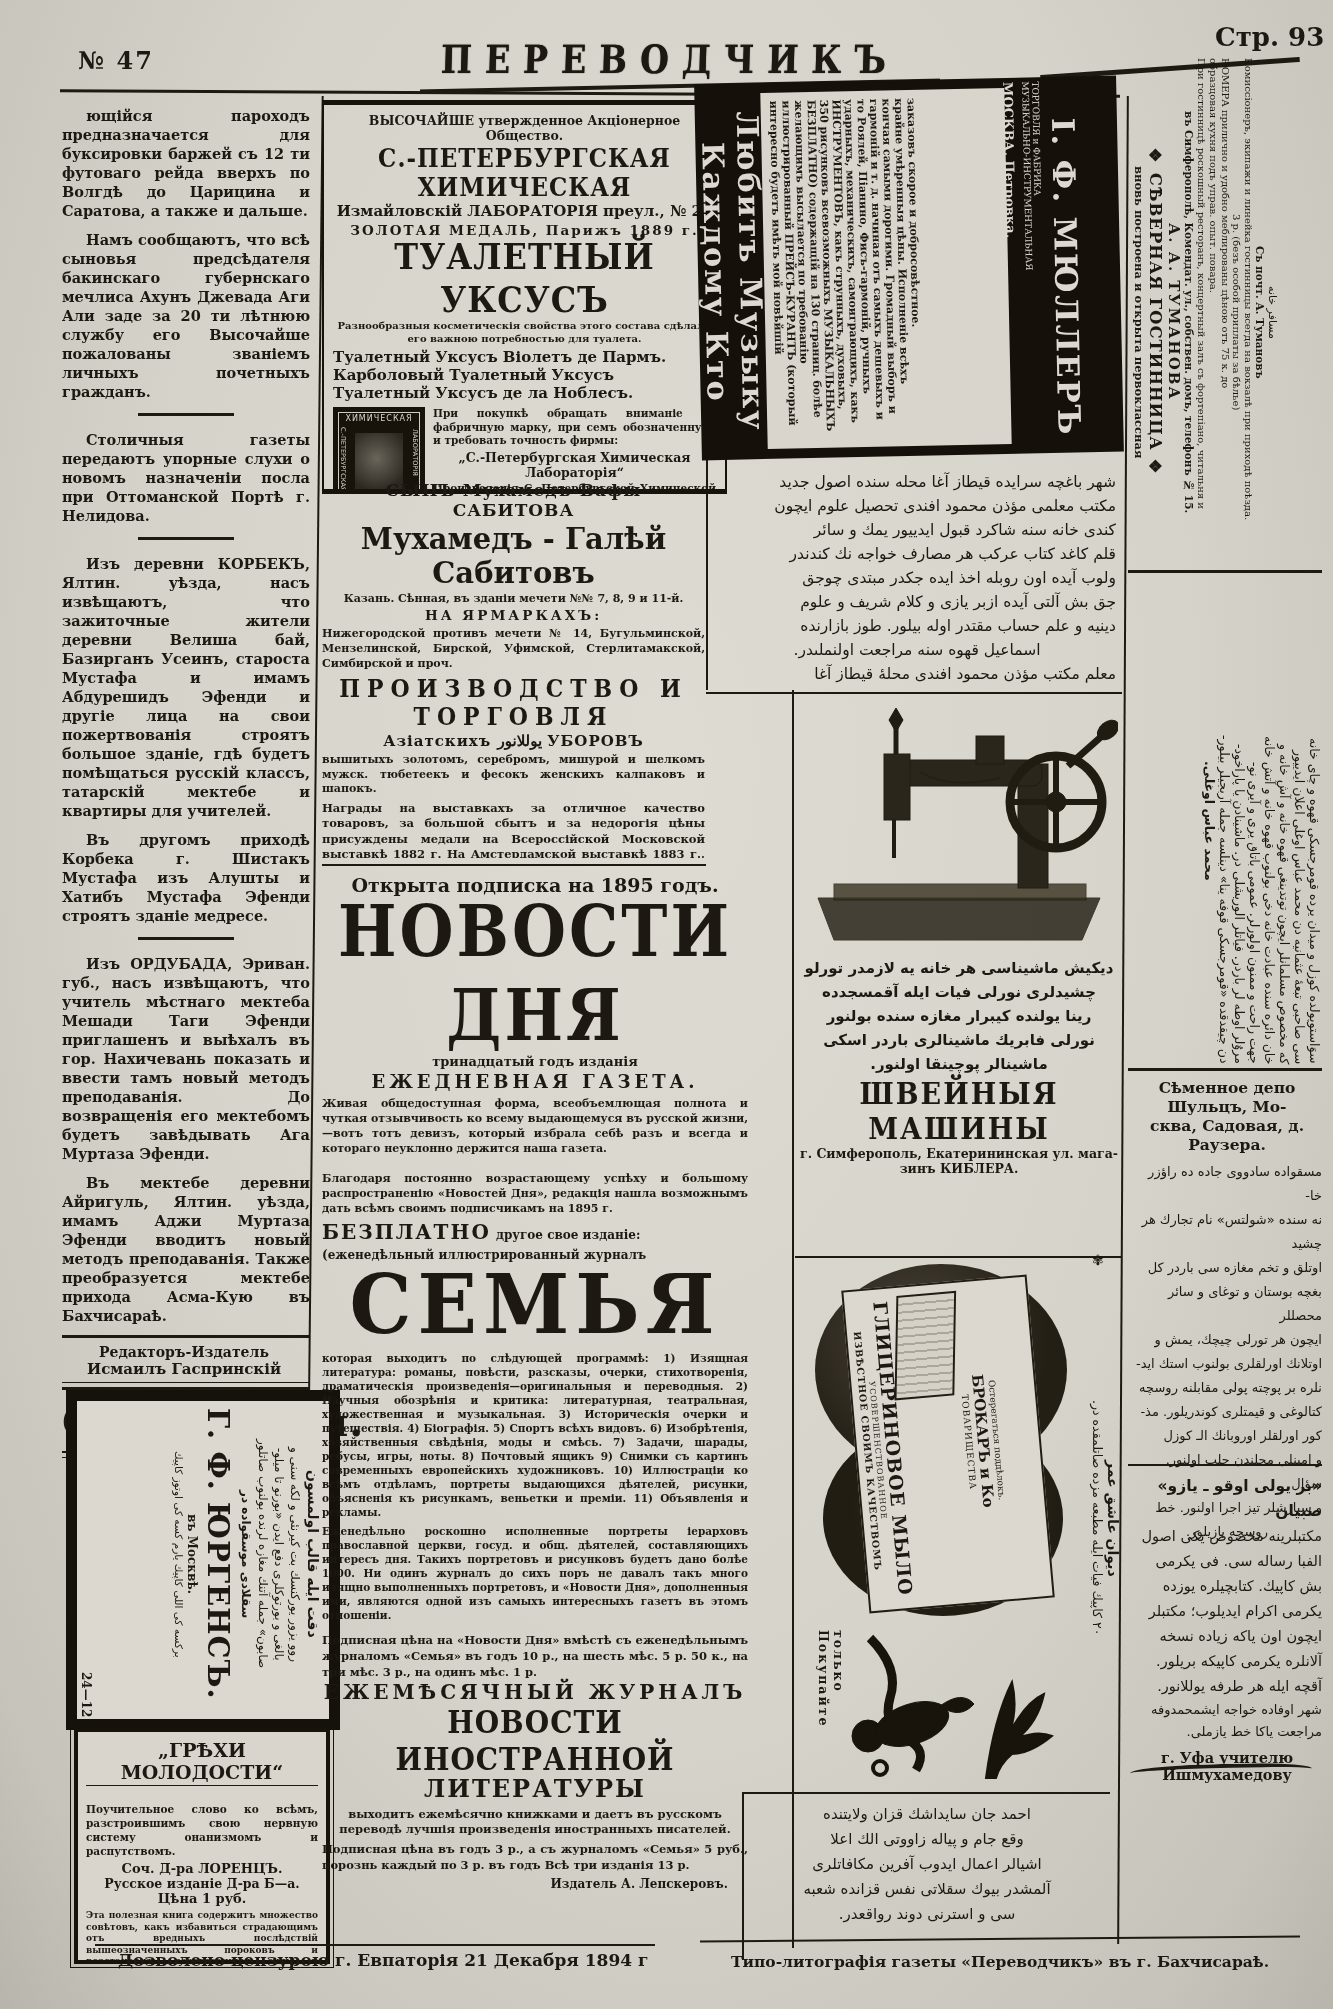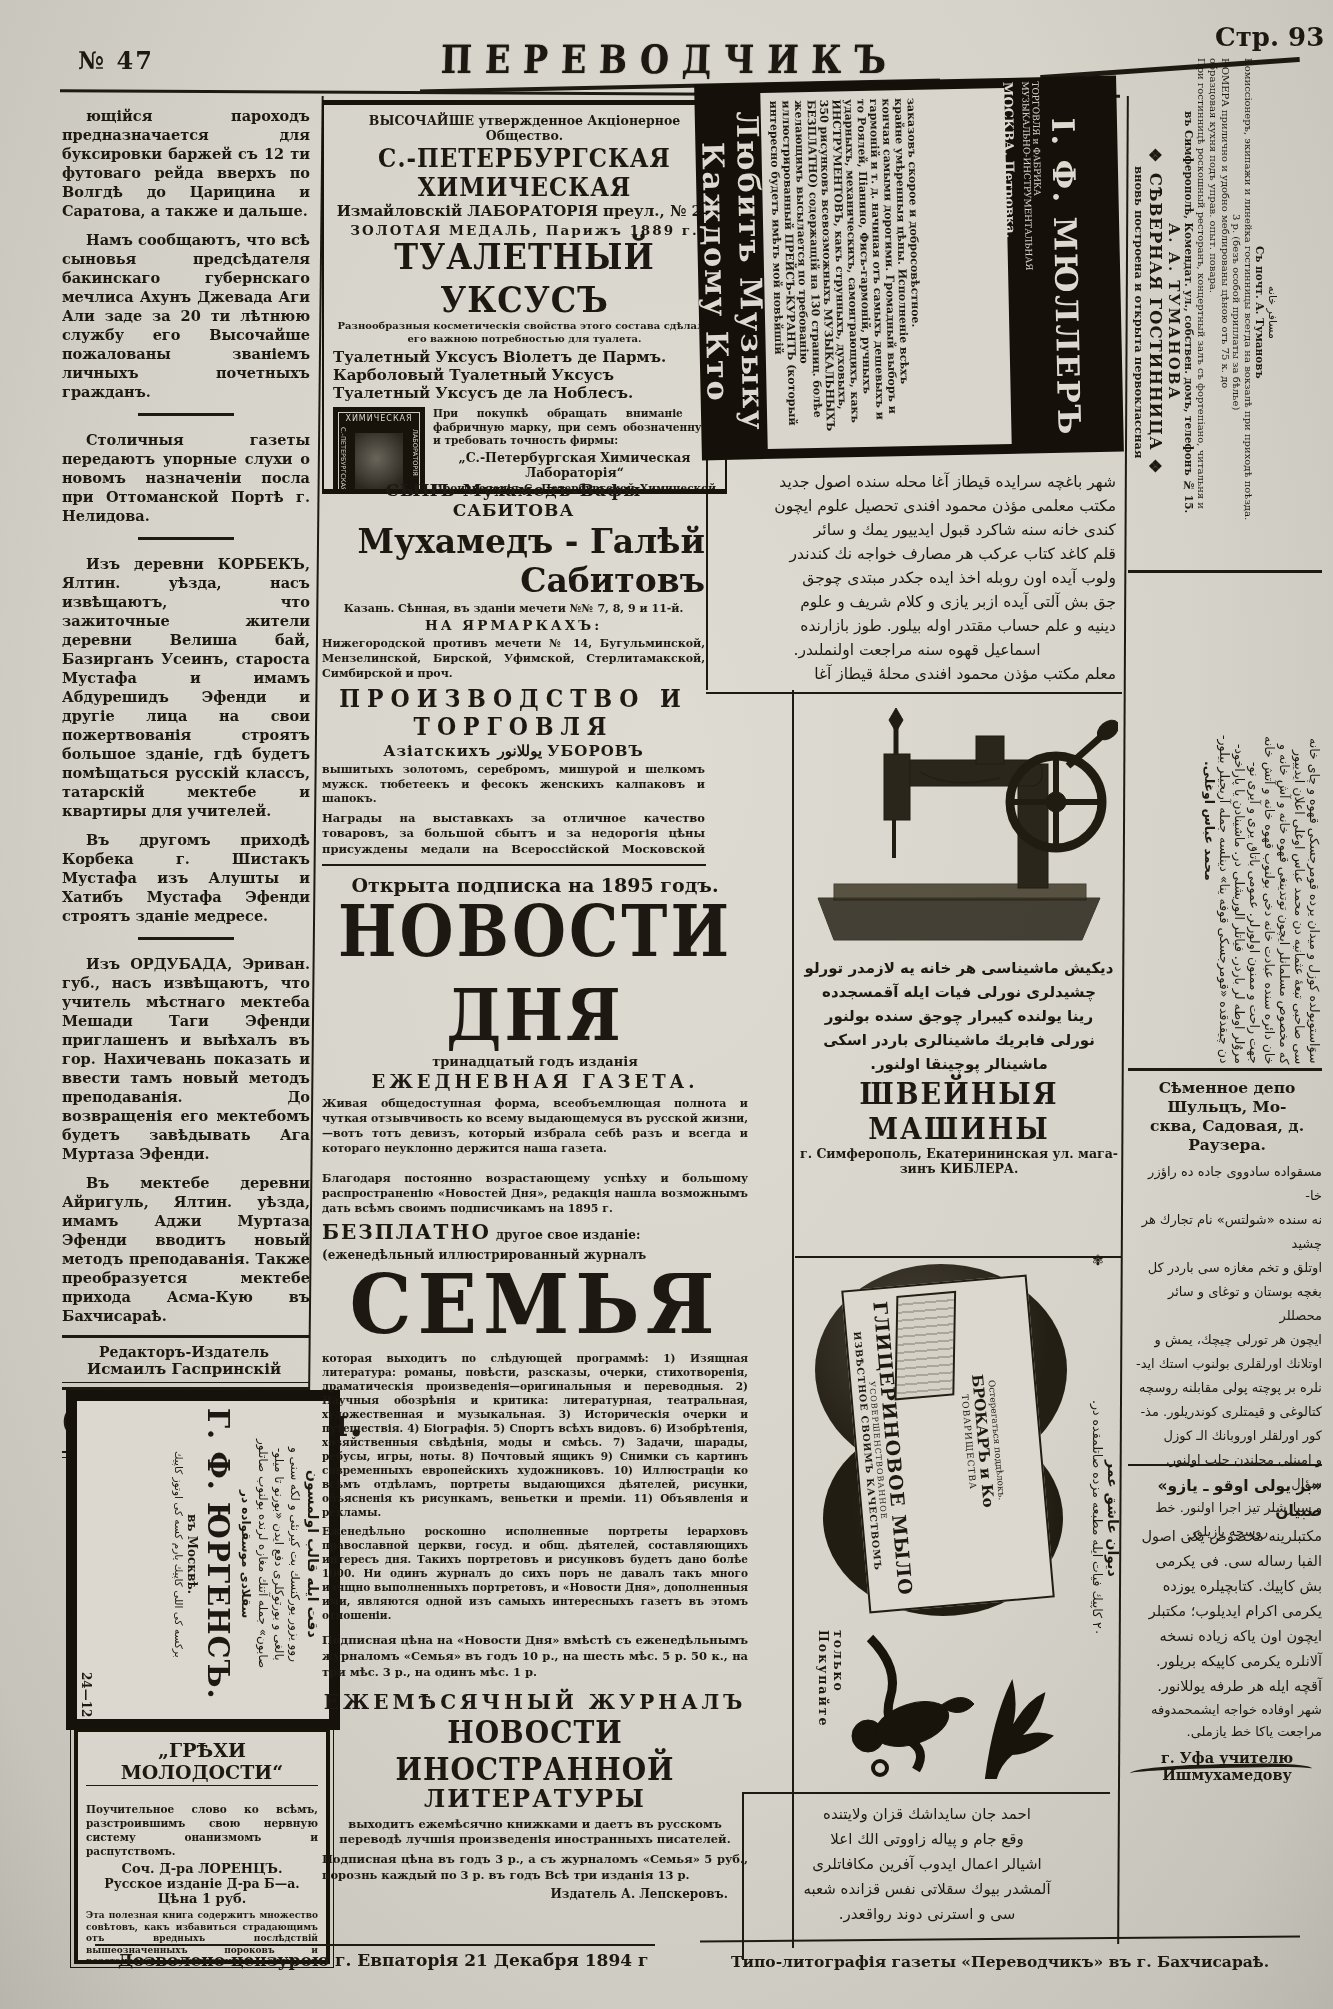--- a/index.html
+++ b/index.html
@@ -101,21 +101,21 @@
       <div style="flex:1;">
         <div class="just b" style="font-size:10.5px;line-height:13.5px;">При покупкѣ обращать вниманіе на фабричную марку, при семъ обозначенную, и требовать точность фирмы:</div>
         <div class="ctr b" style="font-size:12.5px;line-height:15px;margin-top:2px;">„С.-Петербургская Химическая Лабораторія“</div>
         <div class="just b" style="font-size:10.5px;line-height:13.5px;margin-top:2px;">Произведенія С. Петербургской Химической Лабораторіи въ продажѣ у извѣстныхъ торговцевъ парфюмерными товарами и въ аптекарскихъ магазинахъ.</div>
       </div>
     </div>
   </div>
 
   <div class="abs" style="left:322px;top:480px;width:383px;height:378px;overflow:hidden;">
     <div class="ctr b" style="font-size:17px;letter-spacing:1px;">СЫНЪ Мухамедъ-Вафы САБИТОВА</div>
-    <div class="ctr b" style="font-size:33px;margin-top:2px;text-align:right;">Мухамедъ - Галѣй Сабитовъ</div>
+    <div class="ctr b" style="font-size:29px;margin-top:2px;">Мухамедъ - Галѣй Сабитовъ</div>
     <div class="ctr b" style="font-size:11px;margin-top:2px;">Казань. Сѣнная, въ зданіи мечети №№ 7, 8, 9 и 11-й.</div>
     <div class="ctr b" style="font-size:13.5px;letter-spacing:3px;margin-top:2px;">НА ЯРМАРКАХЪ:</div>
     <div class="just b" style="font-size:11px;line-height:15px;margin-top:3px;">Нижегородской противъ мечети № 14, Бугульминской, Мензелинской, Бирской, Уфимской, Стерлитамакской, Симбирской и проч.</div>
     <div class="ctr b" style="font-size:22px;letter-spacing:7px;margin-top:5px;transform:scaleY(1.1);">ПРОИЗВОДСТВО И ТОРГОВЛЯ</div>
     <div class="ctr b" style="font-size:15px;letter-spacing:1px;margin-top:4px;">Азіатскихъ يوللانور УБОРОВЪ</div>
     <div class="just b" style="font-size:11px;line-height:14.5px;margin-top:3px;">вышитыхъ золотомъ, серебромъ, мишурой и шелкомъ мужск. тюбетеекъ и фесокъ женскихъ калпаковъ и шапокъ.</div>
     <div class="just b" style="font-size:11.5px;line-height:15.5px;margin-top:4px;">Награды на выставкахъ за отличное качество товаровъ, за большой сбытъ и за недорогія цѣны присуждены медали на Всероссійской Московской выставкѣ 1882 г. На Амстердамской выставкѣ 1883 г., на Дондонскихъ выставкахъ 1884 и 1885 г., на Казанской выставкѣ 1886 г., на Копенгагенской выставкѣ 1888 г., на Парижской всемірной выставкѣ 1889 г. ТРИ медали и на Казанской выставкѣ 1890 г. большая золотая медаль.</div>
 
   </div>
   <div class="rule" style="left:322px;top:864px;width:384px;height:2px;"></div>
@@ -129,21 +129,21 @@
     <div class="just b" style="font-size:11px;line-height:15px;margin-top:15px;">Благодаря постоянно возрастающему успѣху и большому распространенію «Новостей Дня», редакція нашла возможнымъ дать всѣмъ своимъ подписчикамъ на 1895 г.</div>
     <div style="margin-top:4px;"><span class="b" style="font-size:20px;letter-spacing:2px;">БЕЗПЛАТНО</span> <span class="b" style="font-size:12px;">другое свое изданіе: (еженедѣльный иллюстрированный журналъ</span></div>
     <div class="ctr b" style="font-size:78px;letter-spacing:6px;line-height:84px;transform:scaleY(1.05);">СЕМЬЯ</div>
     <div class="just b" style="font-size:10.5px;line-height:14px;margin-top:4px;">которая выходитъ по слѣдующей программѣ: 1) Изящная литература: романы, повѣсти, разсказы, очерки, стихотворенія, драматическія произведенія—оригинальныя и переводныя. 2) Научныя обозрѣнія и критика: литературная, театральная, художественная и музыкальная. 3) Историческія очерки и путешествія. 4) Біографія. 5) Спортъ всѣхъ видовъ. 6) Изобрѣтенія, хозяйственныя свѣдѣнія, моды и смѣсь. 7) Задачи, шарады, ребусы, игры, ноты. 8) Почтовый ящикъ 9) Снимки съ картинъ современныхъ европейскихъ художниковъ. 10) Иллюстраціи ко всѣмъ отдѣламъ, портреты выдающихся дѣятелей, рисунки, объясненія къ рисункамъ, веньетки и преміи. 11) Объявленія и рекламы.</div>
     <div class="just b" style="font-size:10.5px;line-height:14px;margin-top:5px;">Еженедѣльно роскошно исполненные портреты іерарховъ православной церкви, госуд. и общ. дѣятелей, составляющихъ интересъ дня. Такихъ портретовъ и рисунковъ будетъ дано болѣе 1000. Ни одинъ журналъ до сихъ поръ не давалъ такъ много изящно выполненныхъ портретовъ, и «Новости Дня», дополненныя ими, являются одной изъ самыхъ интересныхъ газетъ въ этомъ отношеніи.</div>
     <div class="just b" style="font-size:10.5px;line-height:14px;margin-top:5px;">Такимъ образомъ «Новости Дня», прилагая своимъ подписчикамъ безплатно «Семью», несомнѣнно, даютъ роскошную премію 52 № иллюстриров. журнала, изъ которыхъ каждый вполнѣ отражаетъ злобы дня. Достигнуто это благодаря ассигнованію на этотъ предметъ 50,000 рублей.</div>
   </div>
 
   <div class="abs" style="left:322px;top:1632px;width:426px;height:300px;overflow:hidden;">
     <div class="just b" style="font-size:11.5px;line-height:16px;">Подписная цѣна на «Новости Дня» вмѣстѣ съ еженедѣльнымъ журналомъ «Семья» въ годъ 10 р., на шесть мѣс. 5 р. 50 к., на три мѣс. 3 р., на одинъ мѣс. 1 р.</div>
-    <div class="ctr b" style="font-size:20px;letter-spacing:4px;margin-top:10px;">ЕЖЕМѢСЯЧНЫЙ ЖУРНАЛЪ</div>
+    <div class="ctr b" style="font-size:20px;letter-spacing:4px;">ЕЖЕМѢСЯЧНЫЙ ЖУРНАЛЪ</div>
     <div class="ctr b" style="font-size:28px;letter-spacing:1px;transform:scaleY(1.1);margin-top:4px;">НОВОСТИ ИНОСТРАННОЙ</div>
     <div class="ctr b" style="font-size:24px;letter-spacing:2px;">ЛИТЕРАТУРЫ</div>
     <div class="ctr b" style="font-size:11.5px;line-height:15px;margin-top:4px;">выходитъ ежемѣсячно книжками и даетъ въ русскомъ переводѣ лучшія произведенія иностранныхъ писателей.</div>
     <div class="just b" style="font-size:11.5px;line-height:16px;margin-top:4px;">Подписная цѣна въ годъ 3 р., а съ журналомъ «Семья» 5 руб., порознь каждый по 3 р. въ годъ Всѣ три изданія 13 р.</div>
     <div class="b" style="font-size:12px;text-align:right;margin-top:4px;padding-right:20px;">Издатель А. Лепскеровъ.</div>
   </div>
 
   <div class="abs" style="left:698px;top:80px;width:422px;height:376px;background:#15110a;transform:rotate(-1.2deg);">
     <div class="vlr ctr" style="position:absolute;left:0;top:0;bottom:0;width:62px;color:#ddd9d0;font-size:30px;font-weight:bold;letter-spacing:2px;">Каждому Кто Любитъ Музыку</div>
     <div class="vlr" style="position:absolute;left:66px;top:10px;bottom:10px;width:232px;background:#d9d5cc;padding:8px 6px;font-size:11px;line-height:12.5px;font-weight:bold;">интересно будетъ имѣть мой новѣйшій иллюстрированный ПРЕЙСЪ-КУРАНТЪ (который желающимъ высылается по требованію БЕЗПЛАТНО) содержащій на 130 страниц. болѣе 350 рисунковъ всевозможныхъ МУЗЫКАЛЬНЫХЪ ИНСТРУМЕНТОВЪ, какъ струнныхъ, духовыхъ, ударныхъ, механическихъ, самоиграющихъ, какъ то Роялей, Піанино, Фисъ-гармоній, ручныхъ гармоній и т. д. начиная отъ самыхъ дешевыхъ и кончая самыми дорогими. Громадный выборъ и крайне умѣренныя цѣны. Исполненіе всѣхъ заказовъ скорое и добросовѣстное.</div>
@@ -182,21 +182,21 @@
         <circle cx="256" cy="100" r="10" fill="#211c12"></circle>
         <path d="M256 54 L256 146 M210 100 L302 100" stroke-width="6"></path>
         <path d="M268 64 L302 34" stroke-width="7"></path>
         <ellipse cx="308" cy="28" rx="12" ry="8" fill="#211c12" transform="rotate(-40 308 28)"></ellipse>
         <rect x="176" y="34" width="28" height="28" fill="#2b261b"></rect>
         <path d="M120 70 q30 18 80 6" stroke-width="2" opacity=".6"></path>
       </g>
     </svg>
     <div class="ar b" style="font-size:15px;line-height:24px;text-align:center;margin-top:4px;">ديكيش ماشيناسى هر خانه يه لازمدر تورلو</div>
     <div class="ar b" style="font-size:15px;line-height:24px;text-align:center;">چشيدلرى نورلى فيات ايله آقمسجدده</div>
-    <div class="ar b" style="font-size:15px;line-height:24px;text-align:center;">رينا يولنده كيبرار چوجق سنده بولنور</div>
+    <div class="ar b" style="font-size:15px;line-height:24px;text-align:center;">رينا يولنده كيبرار مغازه سنده بولنور</div>
     <div class="ar b" style="font-size:15px;line-height:24px;text-align:center;">نورلى فابريك ماشينالرى باردر اسكى</div>
     <div class="ar b" style="font-size:15px;line-height:24px;text-align:center;">ماشينالر پوچينقا اولنور.</div>
     <div class="ctr b" style="font-size:27px;letter-spacing:2px;transform:scaleY(1.1);margin-top:4px;">ШВЕЙНЫЯ МАШИНЫ</div>
     <div class="ctr b" style="font-size:12.5px;margin-top:4px;">г. Симферополь, Екатерининская ул.  мага-</div>
     <div class="ctr b" style="font-size:12.5px;">зинъ КИБЛЕРА.</div>
   </div>
   <div class="rule" style="left:795px;top:1256px;width:327px;height:2px;"></div>
 
   <div class="abs" style="left:795px;top:1264px;width:300px;height:362px;">
     <div style="position:absolute;left:20px;top:0;width:252px;height:212px;border-radius:50%;background:radial-gradient(circle at 40% 35%, #4a443a 0%, #241f15 65%);"></div>

